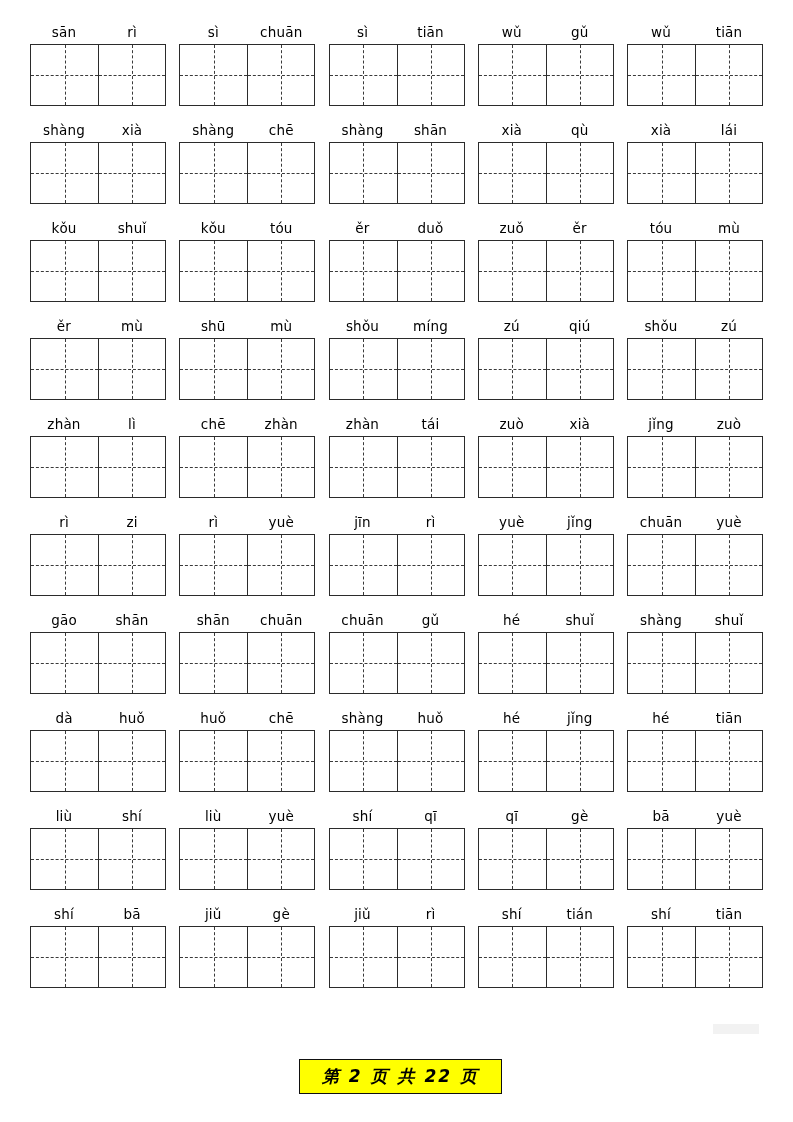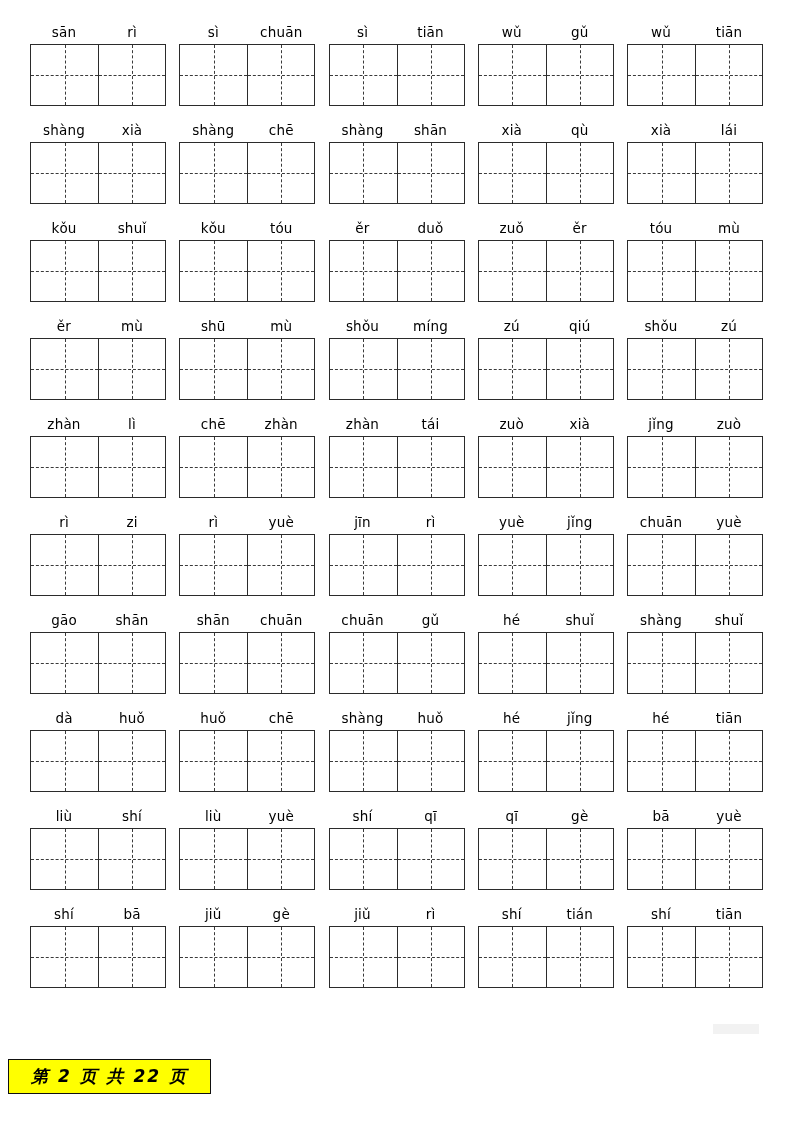--- a/index.html
+++ b/index.html
@@ -82,20 +82,21 @@
     bottom: 0;
     left: 50%;
     border-left: 1.1px dashed #3a3a3a;
   }
   .footer {
     position: absolute;
     left: 8px;
     right: 0;
     bottom: 28px;
     display: flex;
+    justify-content: center;
   }
   .page-badge {
     background: #ffff00;
     border: 1px solid #111;
     padding: 5px 22px;
     font-size: 17px;
     font-weight: bold;
     font-style: italic;
     letter-spacing: 2px;
     color: #000;

